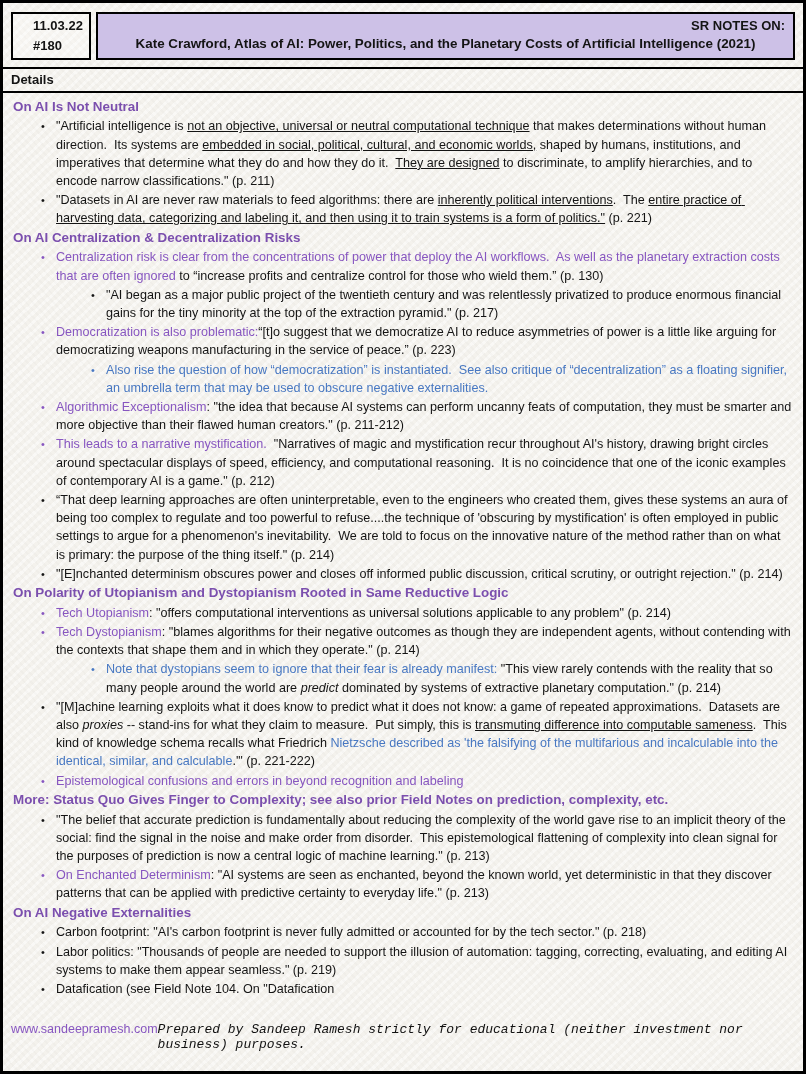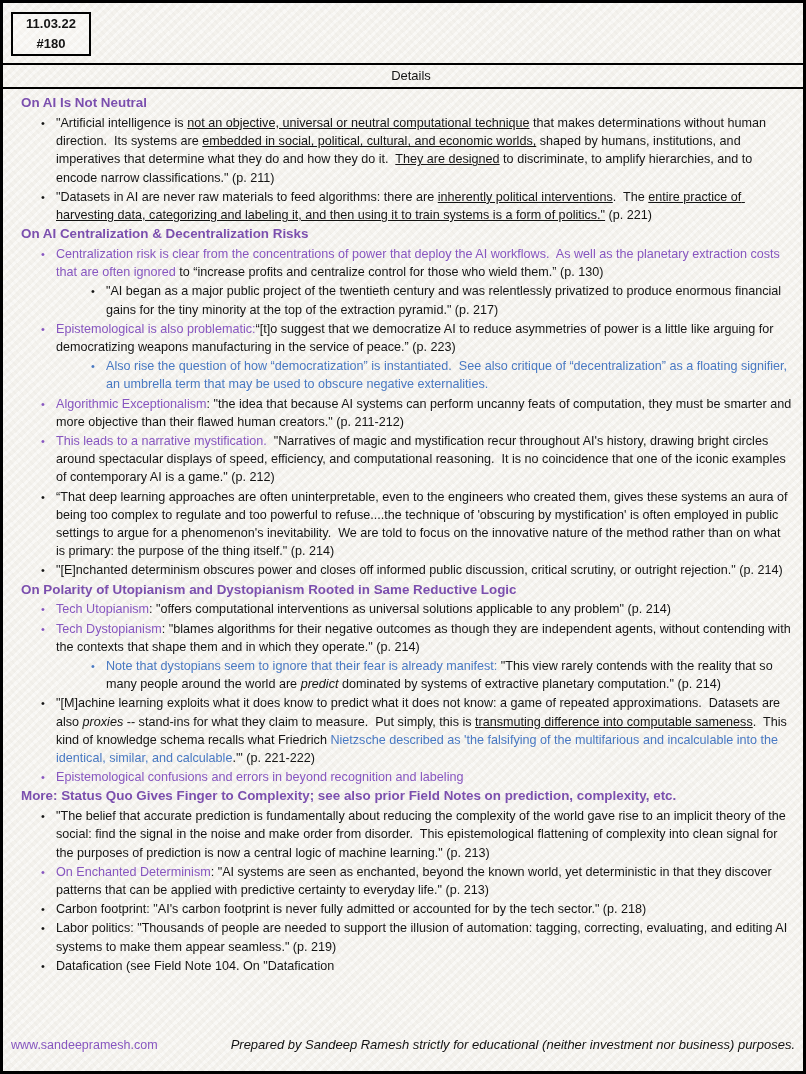--- a/index.html
+++ b/index.html
@@ -12,67 +12,71 @@
       repeating-linear-gradient(-43deg, rgba(255,255,255,0.5) 0 3px, transparent 3px 7px);
     font-family:"Liberation Sans", sans-serif;
     color:#141414;
     display:flex;flex-direction:column;
     overflow:hidden;
   }
   
   .hdr-row{display:flex;gap:5px;padding:9px 8px 5px 8px;align-items:stretch;}
   .hdr-id{
     width:80px;flex:none;border:2px solid #000;box-sizing:border-box;
-    display:flex;flex-direction:column;justify-content:center;align-items:center;
-    font-weight:bold;font-size:13px;line-height:1.55;background:rgba(255,255,255,0.25);
+    display:flex;flex-direction:column;justify-content:center;align-items:flex-start;
+    font-weight:bold;font-size:13px;line-height:1.55;background:rgba(255,255,255,0.25);padding-left:20px;
   }
   .hdr-title-box{
     flex:1;border:2px solid #000;box-sizing:border-box;background:#cdc1e7;
     padding:3px 8px 5px 8px;display:flex;flex-direction:column;justify-content:center;
   }
   .hdr-label{font-weight:bold;font-size:13px;text-align:right;line-height:1.35;}
   .hdr-book{font-weight:bold;font-size:13.4px;text-align:center;line-height:1.35;}
   .details-bar{
     border-top:2px solid #000;border-bottom:2px solid #000;
-    text-align:center;font-weight:normal;font-size:13px;
-    padding:3px 0 4px 16px;margin-top:2px;
+    font-weight:bold;font-size:13px;
+    padding:3px 0 4px 8px;margin-top:2px;
   }
   
   .content{flex:1 1 auto;overflow:hidden;padding:4px 10px 0 10px;}
   .section-heading{
     color:#7b4fae;font-weight:bold;font-size:13.4px;line-height:1.4;
-    margin:1px 0 1px 8px;
+    margin:1px 0 1px 0;
   }
   .bullet-item{display:flex;font-size:12.6px;line-height:18.2px;margin:0 0 1px 0;}
   .bullet-item.level1{margin-left:28px;}
   .bullet-item.level2{margin-left:78px;}
   .glyph{flex:none;width:15px;font-size:11px;line-height:18.2px;}
   .btext{flex:1;white-space:pre-wrap;}
   .c-black{color:#141414;}
   .c-purple{color:#8756c0;}
   .c-blue{color:#4878c2;}
   .u{text-decoration:underline;}
   .i{font-style:italic;}
   
   .footer{
     flex:none;display:flex;justify-content:space-between;align-items:baseline;
     padding:1px 8px 19px 8px;
   }
   .footer-site{color:#8756c0;font-size:12.5px;}
-  .footer-note{font-family:Liberation Sans, sans-serif;font-style:italic;font-size:13px;color:#111;}
+  .footer-note{font-family:Liberation Mono, monospace;font-style:italic;font-size:13px;color:#111;}
 </style>
 </head>
 <body>
 
 <div class="page">
 
   <div class="hdr-row">
     <div class="hdr-id">
       <div>11.03.22</div>
       <div>#180</div>
+    </div>
+    <div class="hdr-title-box">
+      <div class="hdr-label">SR NOTES ON:</div>
+      <div class="hdr-book">Kate Crawford, Atlas of AI: Power, Politics, and the Planetary Costs of Artificial Intelligence (2021)</div>
     </div>
   </div>
 
   <div class="details-bar">Details</div>
 
   <div class="content">
       <div>
         <div class="section-heading">On AI Is Not Neutral</div>
         <div class="bullet-item level1">
           <span class="glyph c-black">•</span>
@@ -88,21 +92,21 @@
         <div class="bullet-item level1">
           <span class="glyph c-purple">•</span>
           <span class="btext"><span class="c-purple">Centralization risk is clear from the concentrations of power that deploy the AI workflows.  As well as the planetary extraction costs that are often ignored</span><span class="c-black"> to “increase profits and centralize control for those who wield them.” (p. 130)</span></span>
         </div>
         <div class="bullet-item level2">
           <span class="glyph c-black">•</span>
           <span class="btext"><span class="c-black">"AI began as a major public project of the twentieth century and was relentlessly privatized to produce enormous financial gains for the tiny minority at the top of the extraction pyramid." (p. 217)</span></span>
         </div>
         <div class="bullet-item level1">
           <span class="glyph c-purple">•</span>
-          <span class="btext"><span class="c-purple">Epistemological is also problematic:</span><span class="c-black">“[t]o suggest that we democratize AI to reduce asymmetries of power is a little like arguing for democratizing weapons manufacturing in the service of peace.” (p. 223)</span></span>
+          <span class="btext"><span class="c-purple">Democratization is also problematic:</span><span class="c-black">“[t]o suggest that we democratize AI to reduce asymmetries of power is a little like arguing for democratizing weapons manufacturing in the service of peace.” (p. 223)</span></span>
         </div>
         <div class="bullet-item level2">
           <span class="glyph c-blue">•</span>
           <span class="btext"><span class="c-blue">Also rise the question of how “democratization” is instantiated.  See also critique of “decentralization” as a floating signifier, an umbrella term that may be used to obscure negative externalities.</span></span>
         </div>
       </div>
       <div>
         <div class="bullet-item level1">
           <span class="glyph c-purple">•</span>
           <span class="btext"><span class="c-purple">Algorithmic Exceptionalism</span><span class="c-black">: "the idea that because AI systems can perform uncanny feats of computation, they must be smarter and more objective than their flawed human creators." (p. 211-212)</span></span>
@@ -148,20 +152,21 @@
         <div class="bullet-item level1">
           <span class="glyph c-black">•</span>
           <span class="btext"><span class="c-black">"The belief that accurate prediction is fundamentally about reducing the complexity of the world gave rise to an implicit theory of the social: find the signal in the noise and make order from disorder.  This epistemological flattening of complexity into clean signal for the purposes of prediction is now a central logic of machine learning." (p. 213)</span></span>
         </div>
         <div class="bullet-item level1">
           <span class="glyph c-purple">•</span>
           <span class="btext"><span class="c-purple">On Enchanted Determinism</span><span class="c-black">: "AI systems are seen as enchanted, beyond the known world, yet deterministic in that they discover patterns that can be applied with predictive certainty to everyday life." (p. 213)</span></span>
         </div>
       </div>
       <div>
+        <div class="section-heading">On AI Negative Externalities</div>
         <div class="bullet-item level1">
           <span class="glyph c-black">•</span>
           <span class="btext"><span class="c-black">Carbon footprint: "AI's carbon footprint is never fully admitted or accounted for by the tech sector." (p. 218)</span></span>
         </div>
         <div class="bullet-item level1">
           <span class="glyph c-black">•</span>
           <span class="btext"><span class="c-black">Labor politics: "Thousands of people are needed to support the illusion of automation: tagging, correcting, evaluating, and editing AI systems to make them appear seamless." (p. 219)</span></span>
         </div>
         <div class="bullet-item level1">
           <span class="glyph c-black">•</span>

